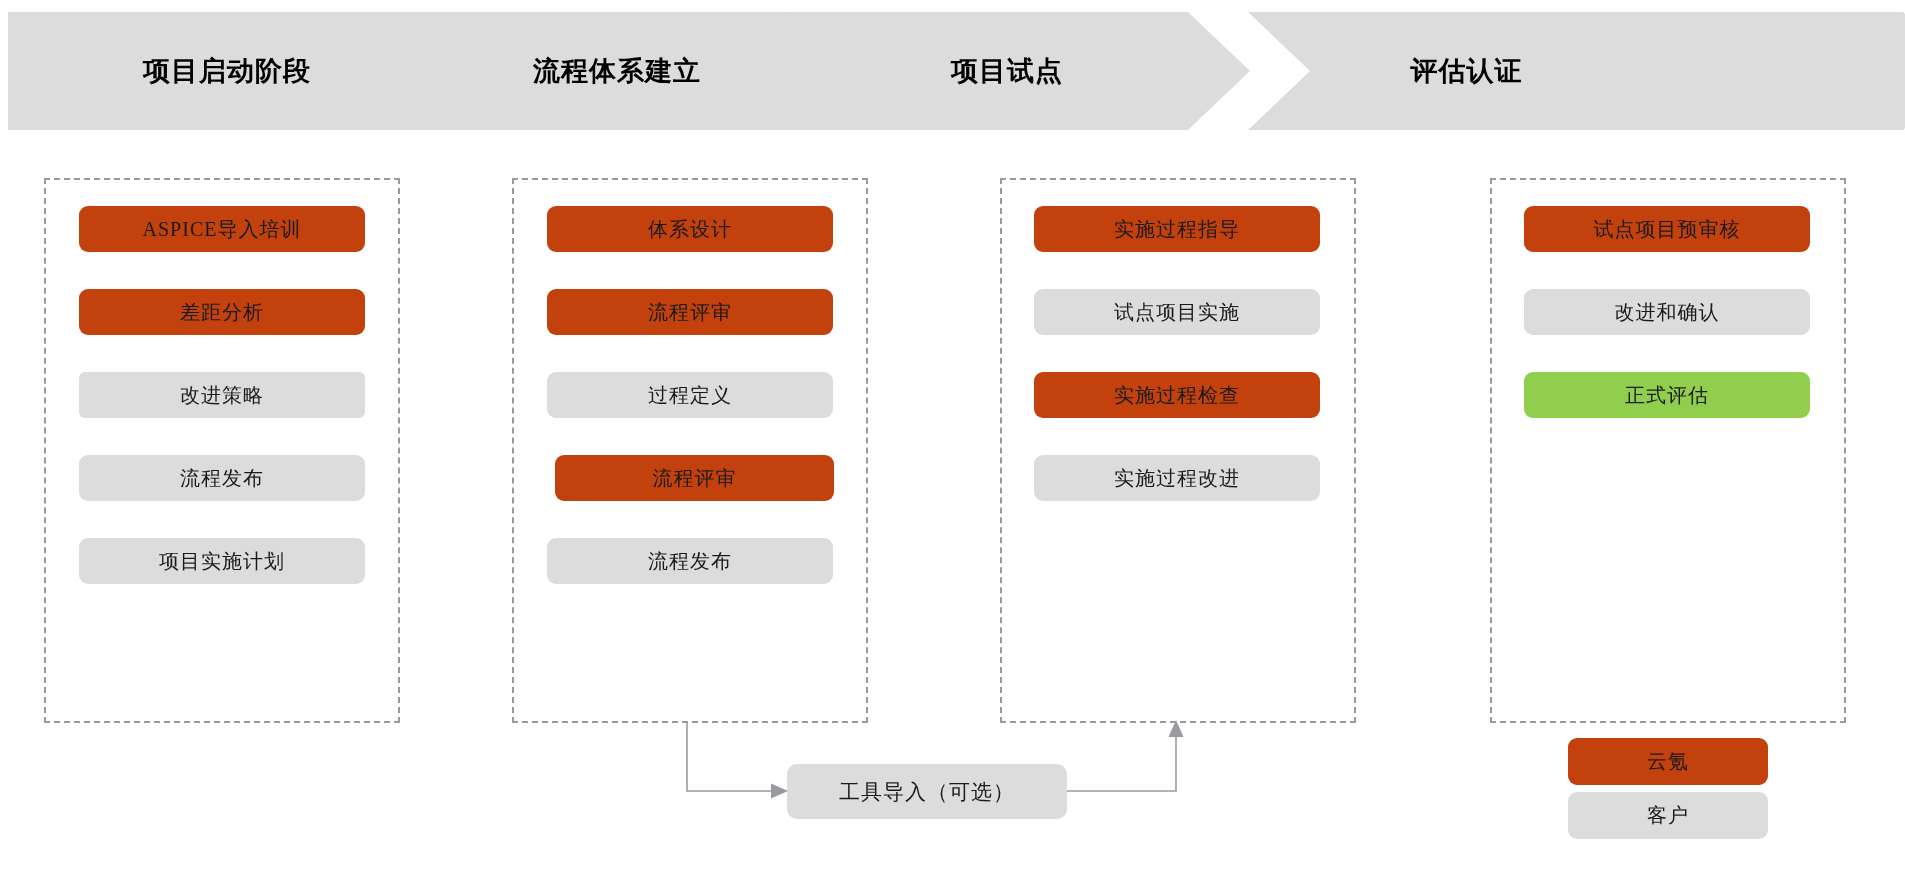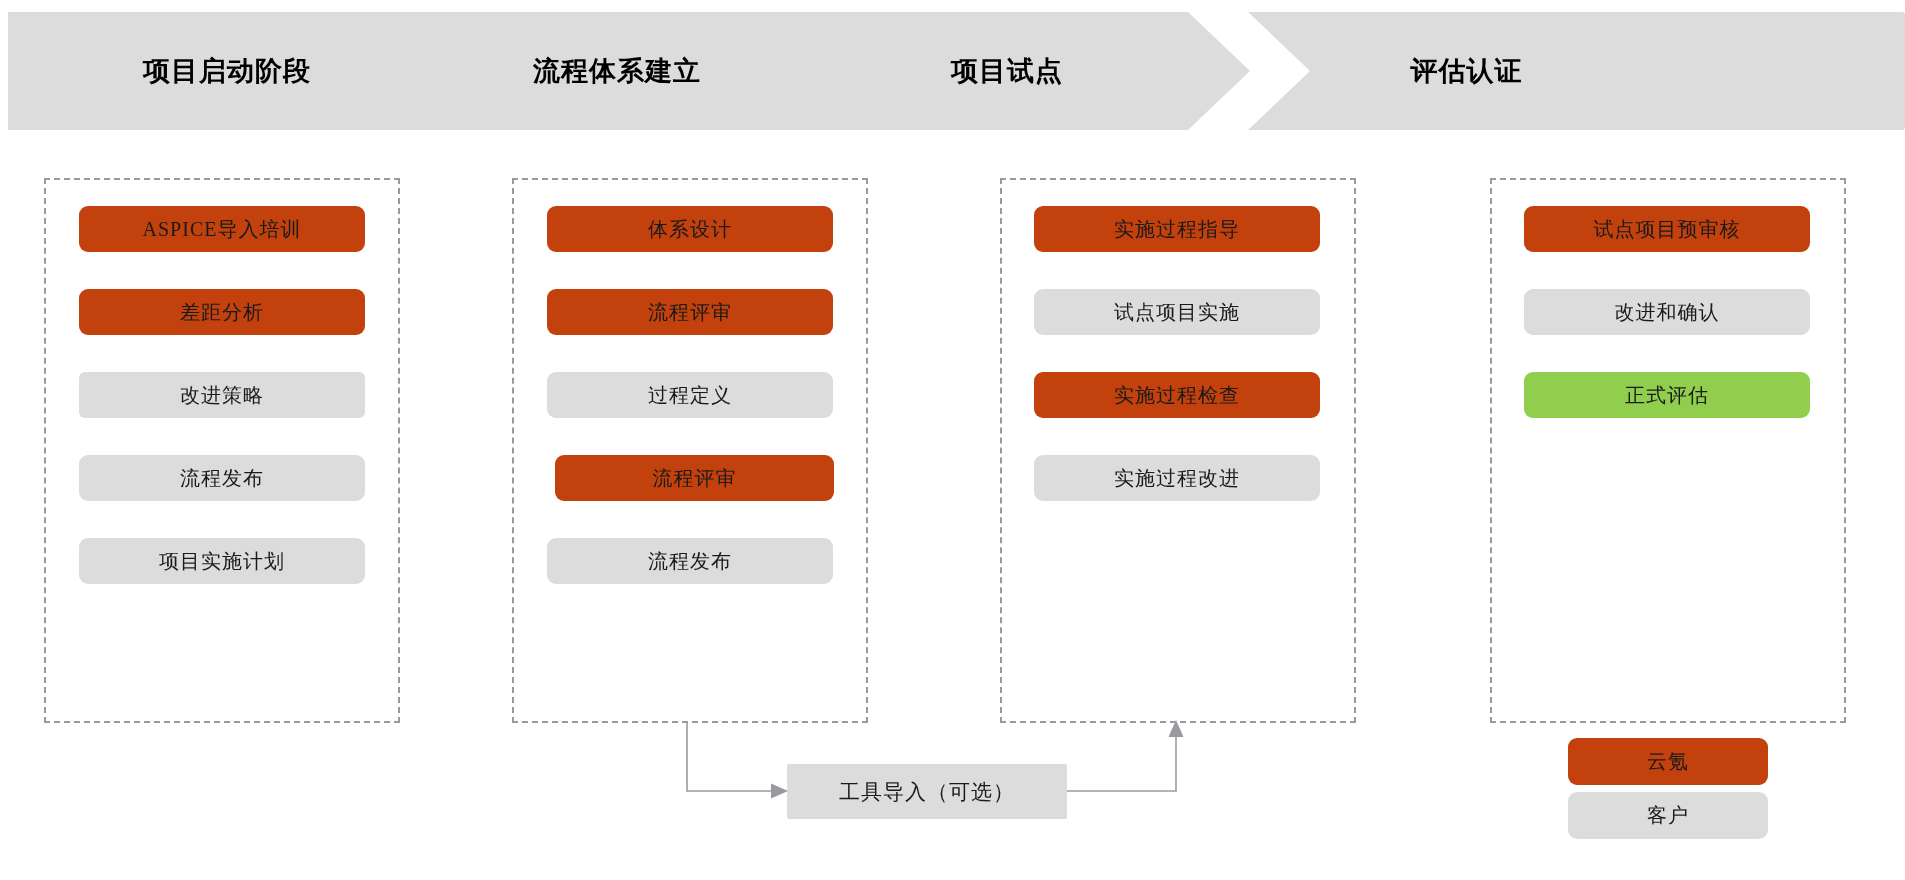--- a/index.html
+++ b/index.html
@@ -85,21 +85,21 @@
   .fill-green { background: #92ce4e; }
 
   
   #tool-box {
     position: absolute;
     left: 787px;
     top: 764px;
     width: 280px;
     height: 55px;
     background: #dcdcdc;
-    border-radius: 2px;
+    border-radius: 10px;
     display: flex;
     align-items: center;
     justify-content: center;
   }
   #tool-box span {
     font-size: 21px;
     color: #1a1a1a;
     letter-spacing: 1px;
     white-space: nowrap;
   }

